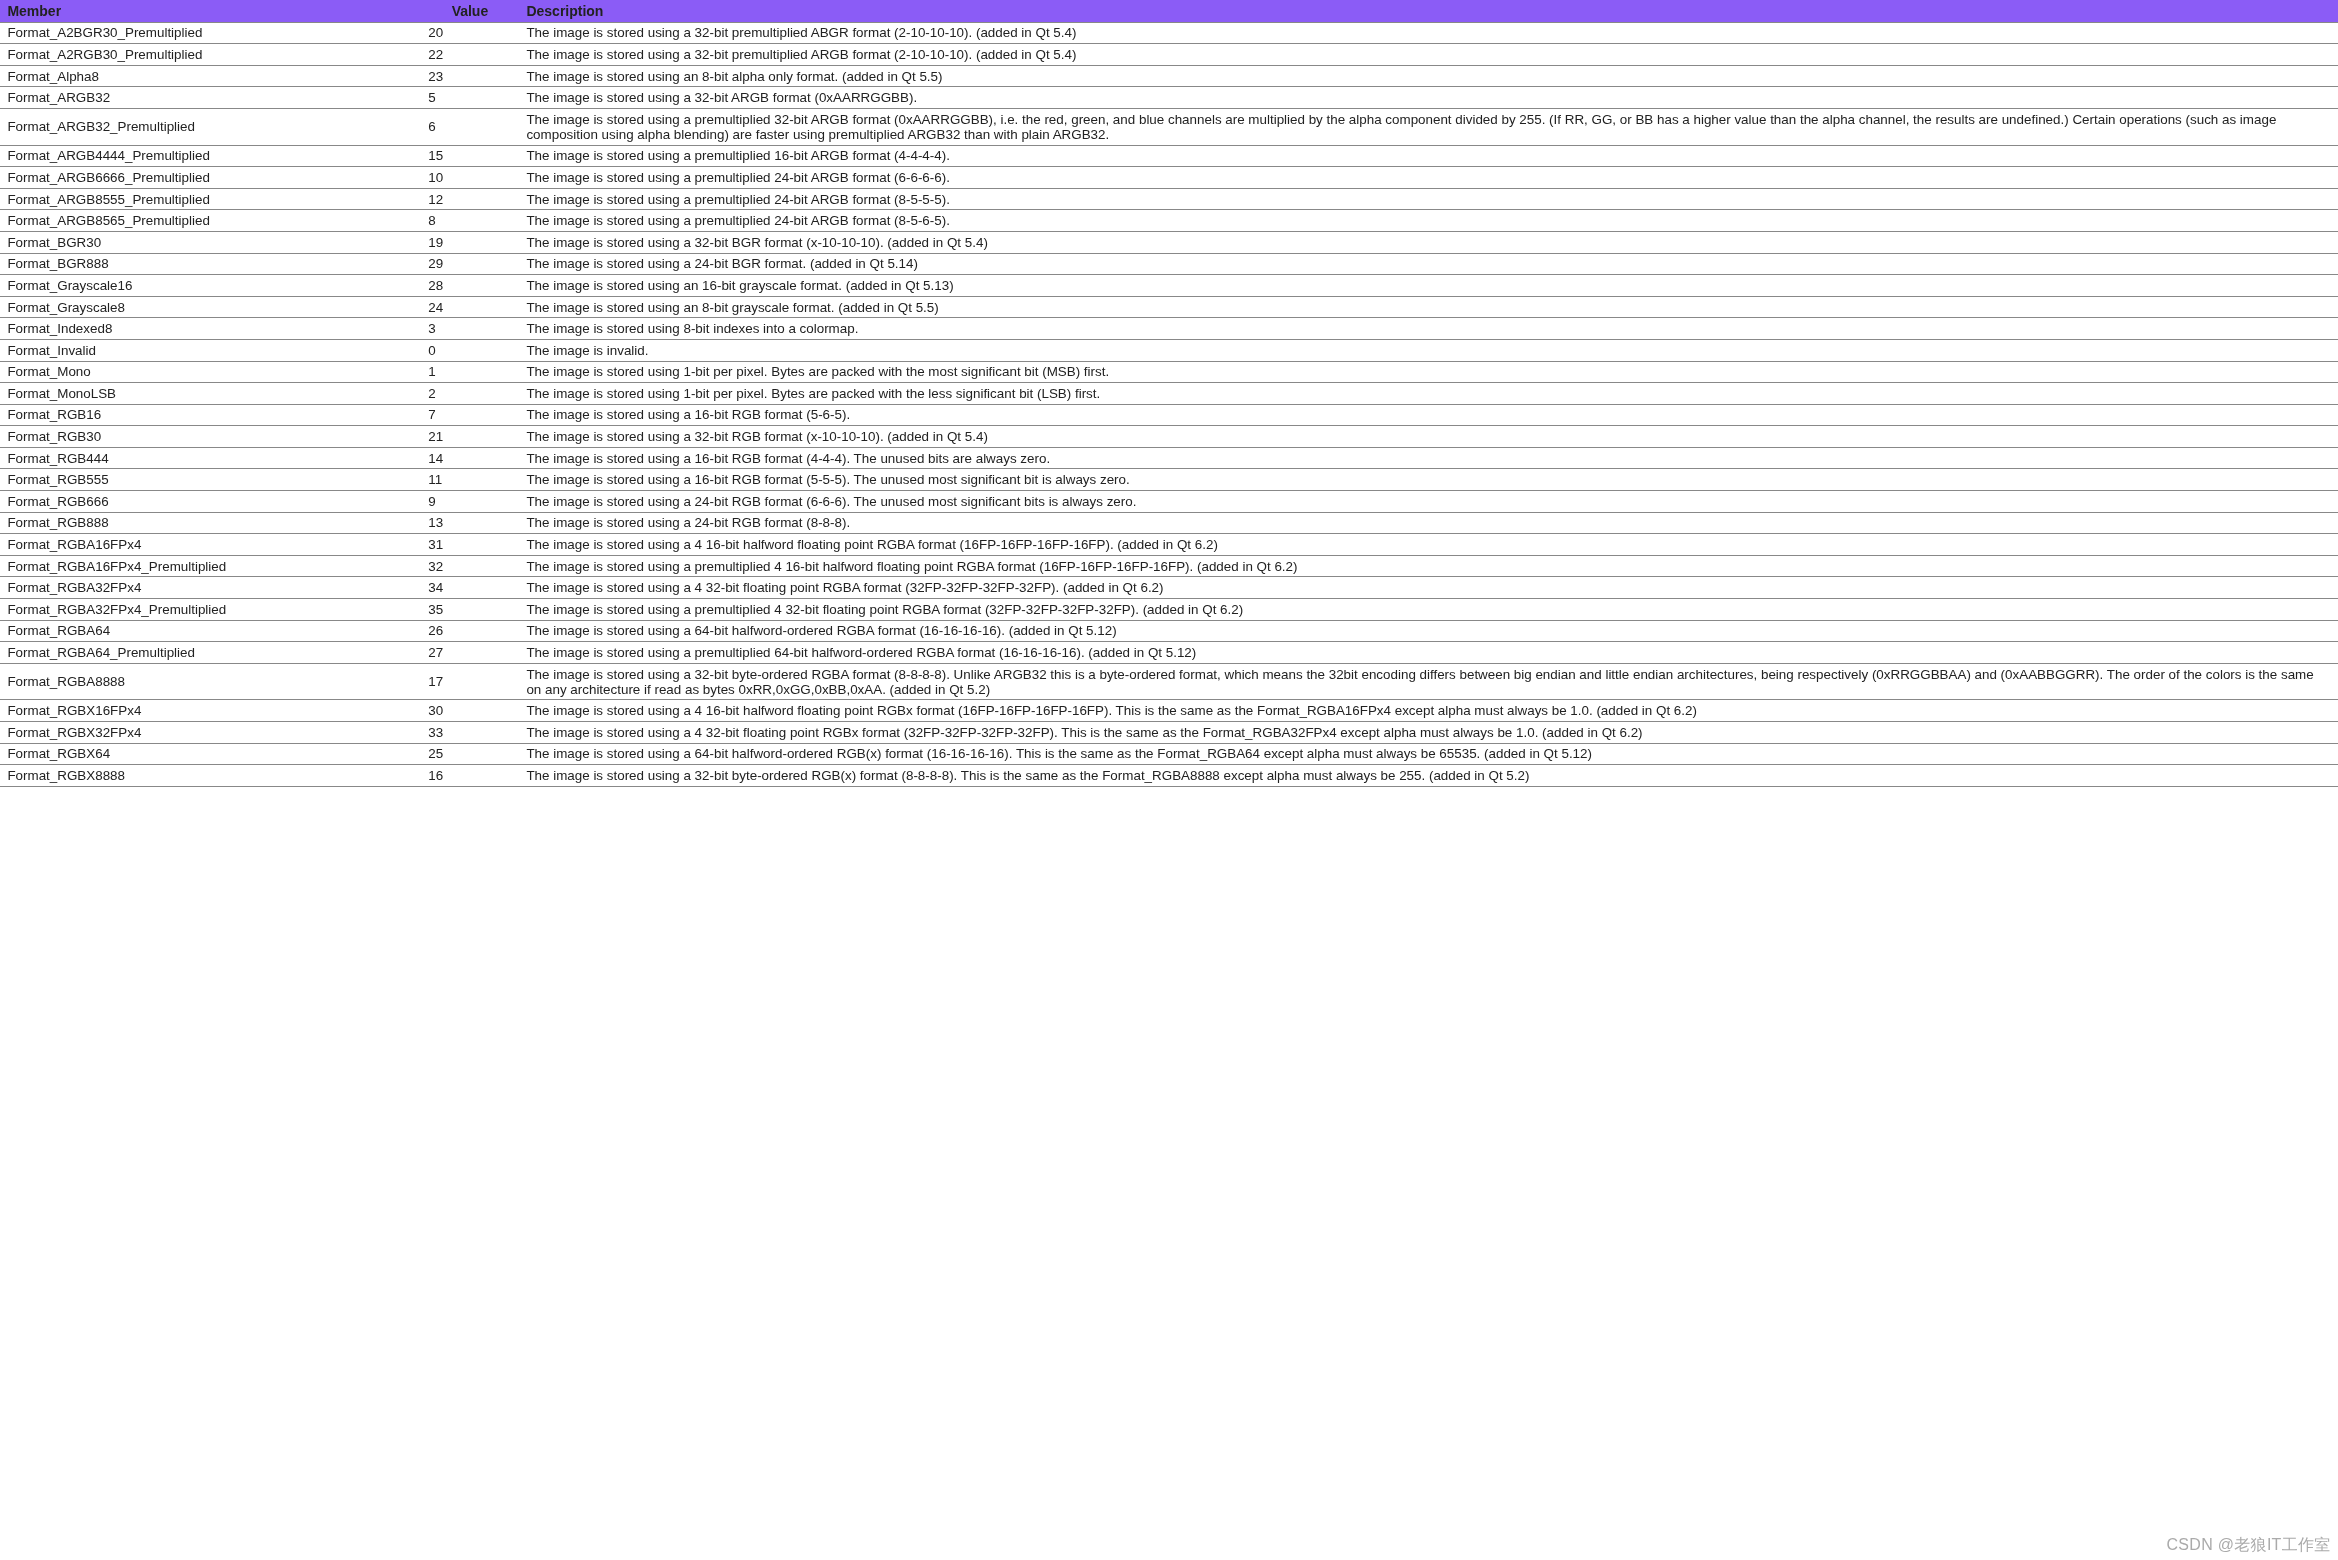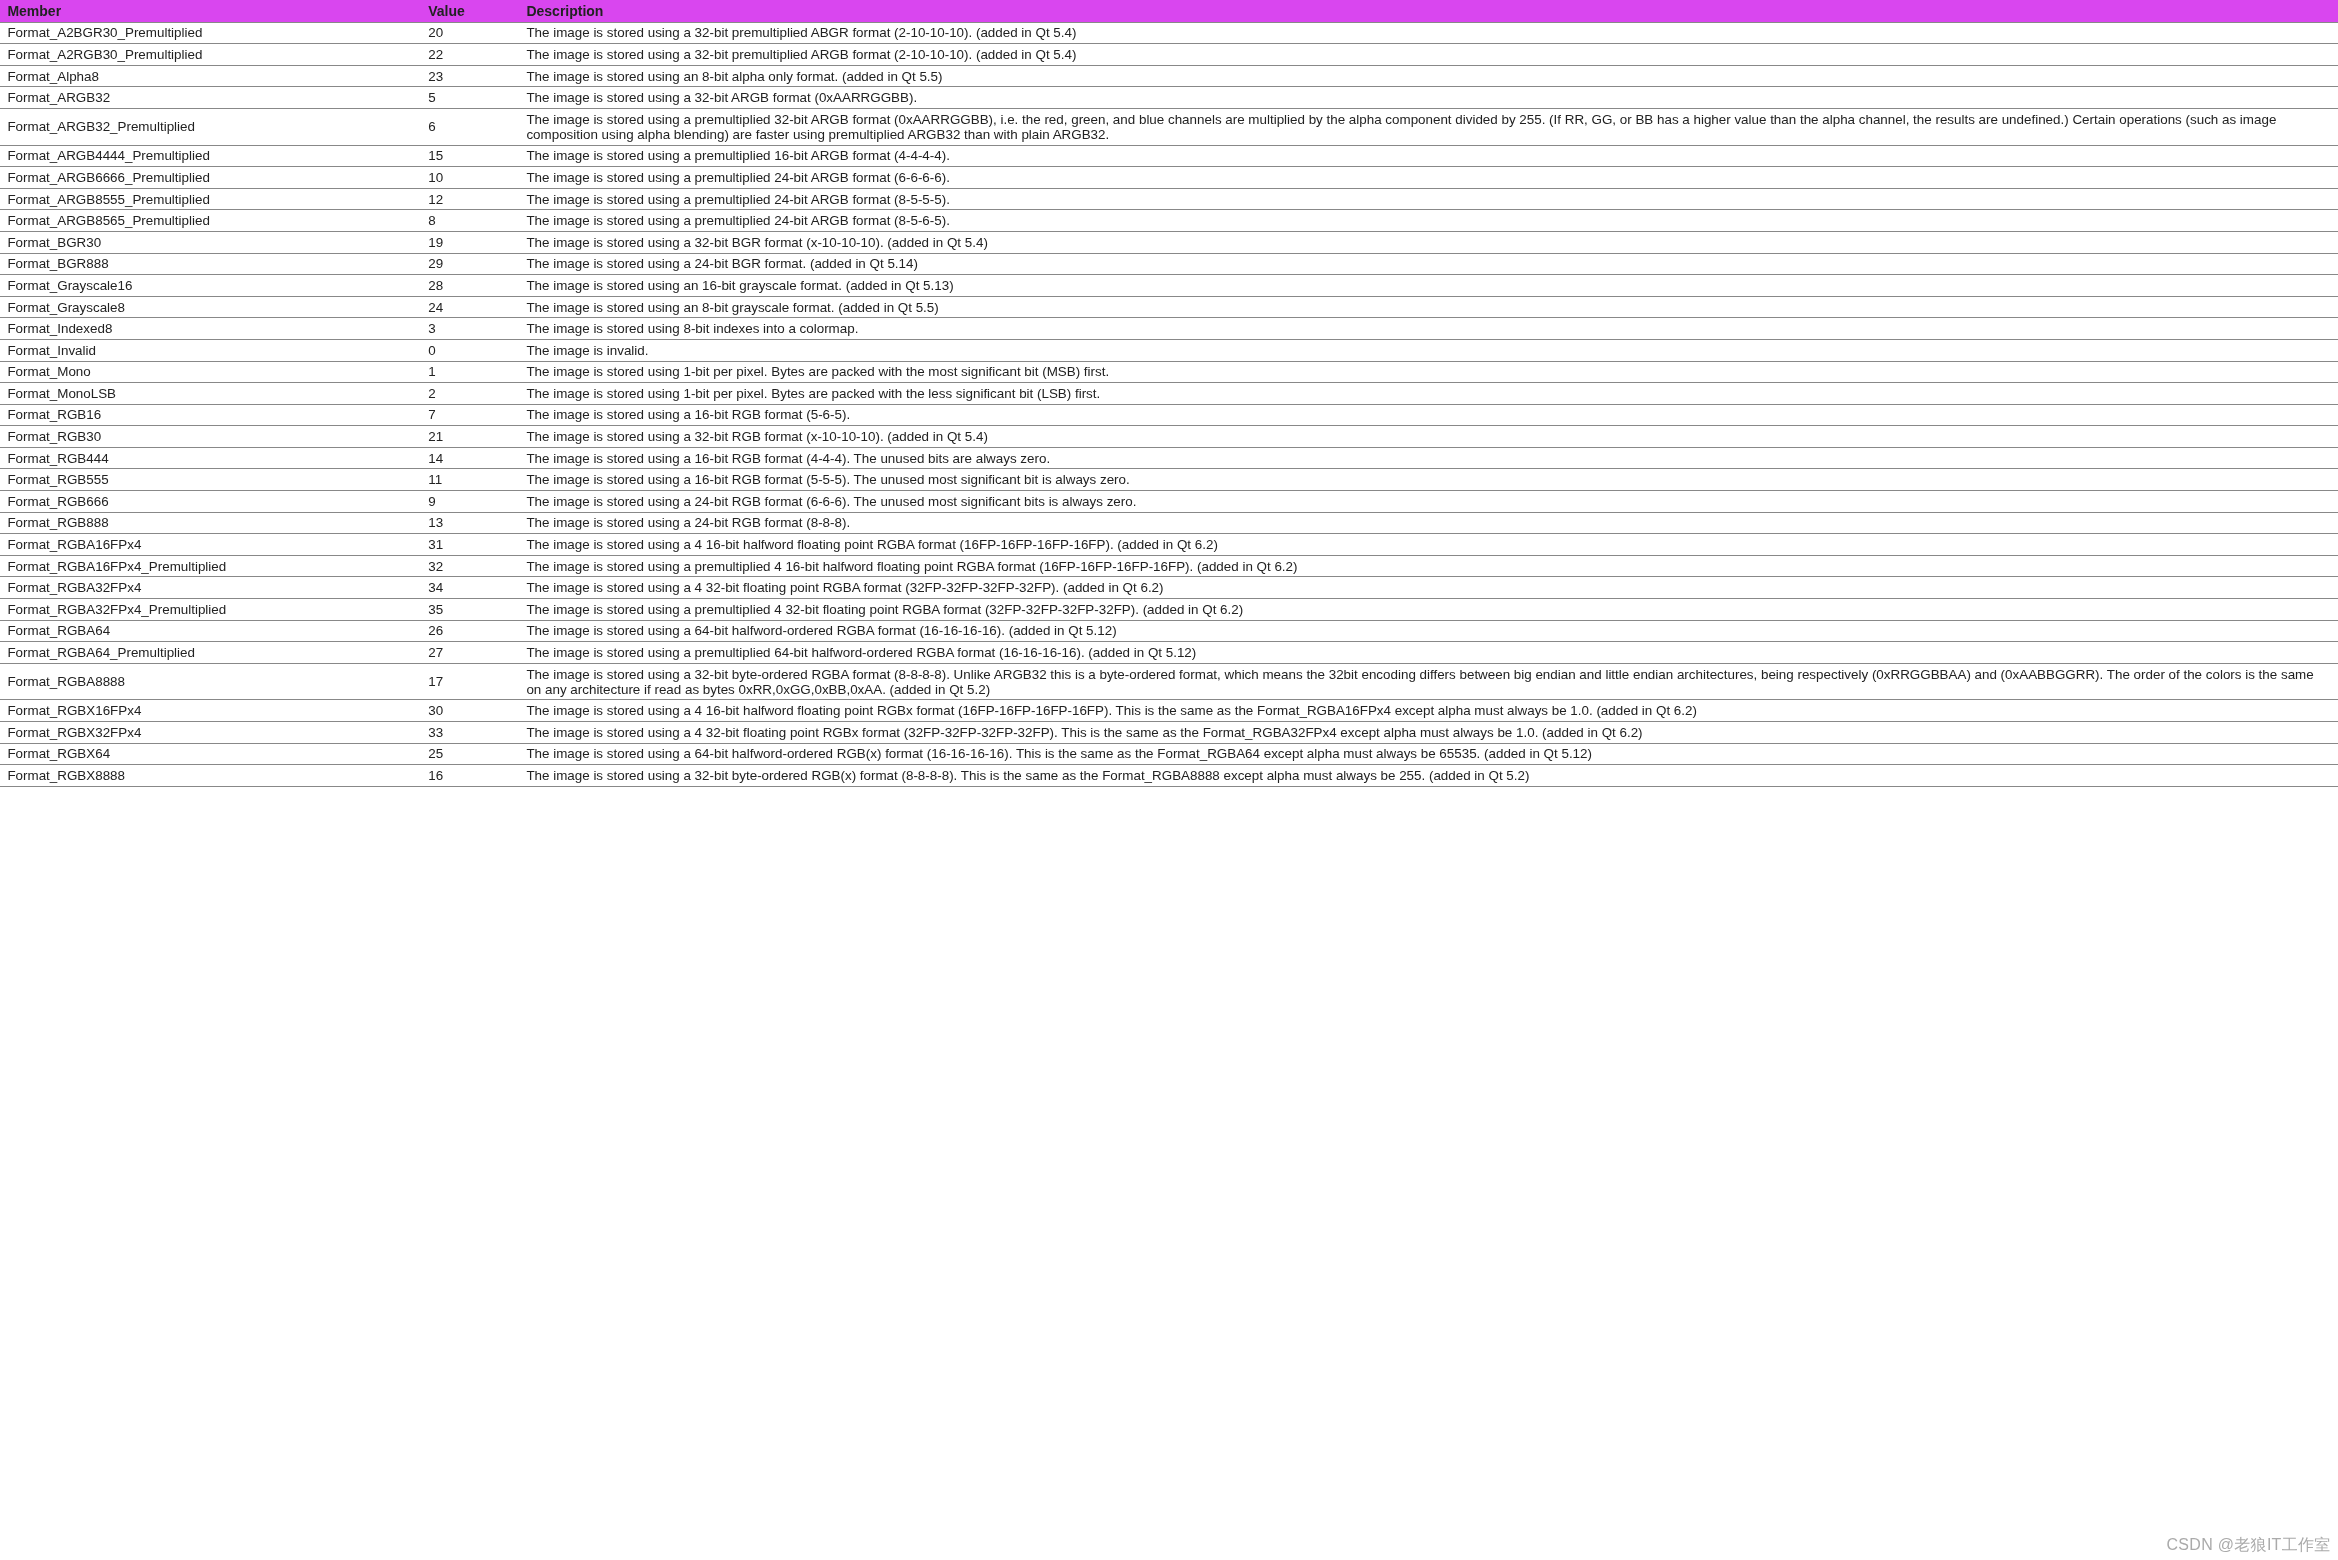--- a/index.html
+++ b/index.html
@@ -10,31 +10,31 @@
     font-size: 13.4px;
     color: #222;
     background: #fff;
   }
   table {
     width: 100%;
     border-collapse: collapse;
     table-layout: fixed;
   }
   thead tr {
-    background: #d946ef;
+    background: #8b5cf6;
   }
   thead th {
     text-align: left;
     font-weight: 700;
     padding: 2.8px 7.4px;
     border-bottom: 0.9px solid #888;
     font-size: 14px;
   }
   th.col-member { width: 18%; }
-  th.col-value  { width: 4.2%; }
+  th.col-value  { width: 4.2%; text-align: center; }
   th.col-desc   { width: 77.8%; }
   tbody td {
     padding: 2.8px 7.4px;
     border-bottom: 0.9px solid #888;
     vertical-align: middle;
   }
   td.member { white-space: nowrap; }
   td.value {}
   td.desc { }
   .watermark {

